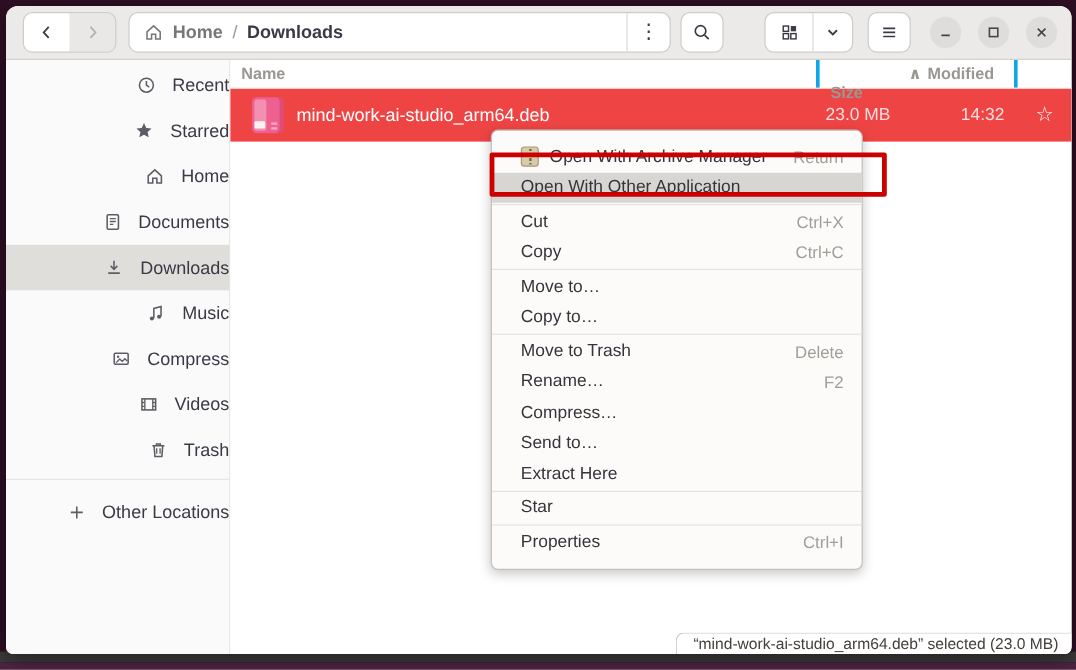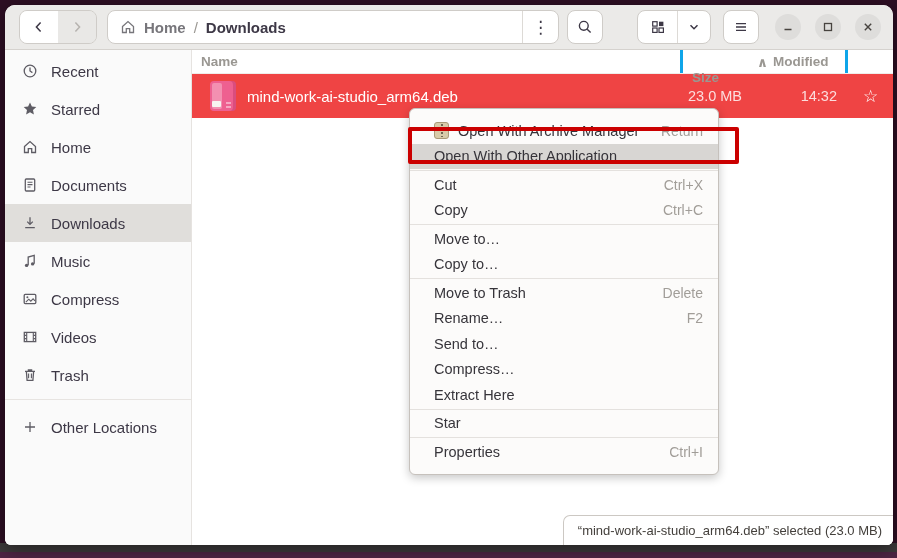--- a/index.html
+++ b/index.html
@@ -37,21 +37,21 @@
   .vs-chev { width:32px; }
   .menu-btn { width:36px; margin-left:12px; }
   .winctl { display:flex; gap:14px; margin-left:16px; }
   .ctl { width:26px; height:26px; border-radius:50%; background:#dedddb; display:flex;
          align-items:center; justify-content:center; cursor:pointer; }
 
   
   .content { display:flex; height:495px; }
   .sidebar { width:187px; background:#fafafa; border-right:1px solid #e6e3e0; padding-top:2px; flex:none; }
   .side-item { height:38px; display:flex; align-items:center; gap:13px; padding-left:16px;
-               font-size:15px; color:#3d3846; cursor:pointer; }
+               font-size:15px; color:#3d3846; cursor:pointer;justify-content:flex-end; }
   .side-item.selected { background:#e0dedb; }
   .side-item .ic { width:17px; display:flex; justify-content:center; }
   .side-sep { height:1px; background:#e7e4e1; margin:5px 0 8px; }
 
   .main { flex:1; background:#fff; position:relative; }
   .list-header { height:24px; display:flex; font-size:13.5px; font-weight:700; color:#9a9792;
                  border-bottom:1px solid #efedea; }
   .lh-cell { display:flex; align-items:center; padding-left:9px; border-right:3px solid #0ea5e9; }
   .lh-name { width:491px; }
   .lh-size { width:65px;margin-top:27px; }
@@ -87,21 +87,21 @@
   .menu-sep { height:1px; background:#e4e1de; margin:1px 0; }
   .zip-icon { width:15px; height:17px; background:#d8cba9; border:1px solid #a99977; border-radius:3px;
               position:relative; flex:none; }
   .zip-icon::after { content:""; position:absolute; left:6px; top:1px; bottom:1px; width:2px;
                      background:repeating-linear-gradient(#6f6654 0 2px, transparent 2px 4px); }
 
   .annotation { position:absolute; left:403px; top:122px; width:331px; height:37px;
                 border:4px solid #cb0000; border-radius:2px; z-index:6; }
 
   
-  .status-bar { position:absolute; right:0; bottom:0; height:30px; background:#fff;
+  .status-bar { position:absolute; right:0; bottom:0; height:18px; background:#fff;
                 border:1px solid #ccc8c3; border-right:none; border-bottom:none;
                 border-top-left-radius:7px; display:flex; align-items:center;
                 padding:0 11px 1px 14px; font-size:13px; color:#44403c; z-index:4; }
 
   svg { display:block; }
 </style>
 </head>
 <body>
 
 <div class="desk-strip1"></div>
@@ -362,25 +362,25 @@
     <div class="menu-sep"></div>
     <div class="menu-item">
       <span class="mi-label">Move to Trash</span>
       <span class="mi-shortcut">Delete</span>
     </div>
     <div class="menu-item">
       <span class="mi-label">Rename…</span>
       <span class="mi-shortcut">F2</span>
     </div>
     <div class="menu-item">
+      <span class="mi-label">Compress…</span>
+      <span class="mi-shortcut"></span>
+    </div>
+    <div class="menu-item">
       <span class="mi-label">Send to…</span>
-      <span class="mi-shortcut"></span>
-    </div>
-    <div class="menu-item">
-      <span class="mi-label">Compress…</span>
       <span class="mi-shortcut"></span>
     </div>
     <div class="menu-item">
       <span class="mi-label">Extract Here</span>
       <span class="mi-shortcut"></span>
     </div>
     <div class="menu-sep"></div>
     <div class="menu-item">
       <span class="mi-label">Star</span>
       <span class="mi-shortcut"></span>

